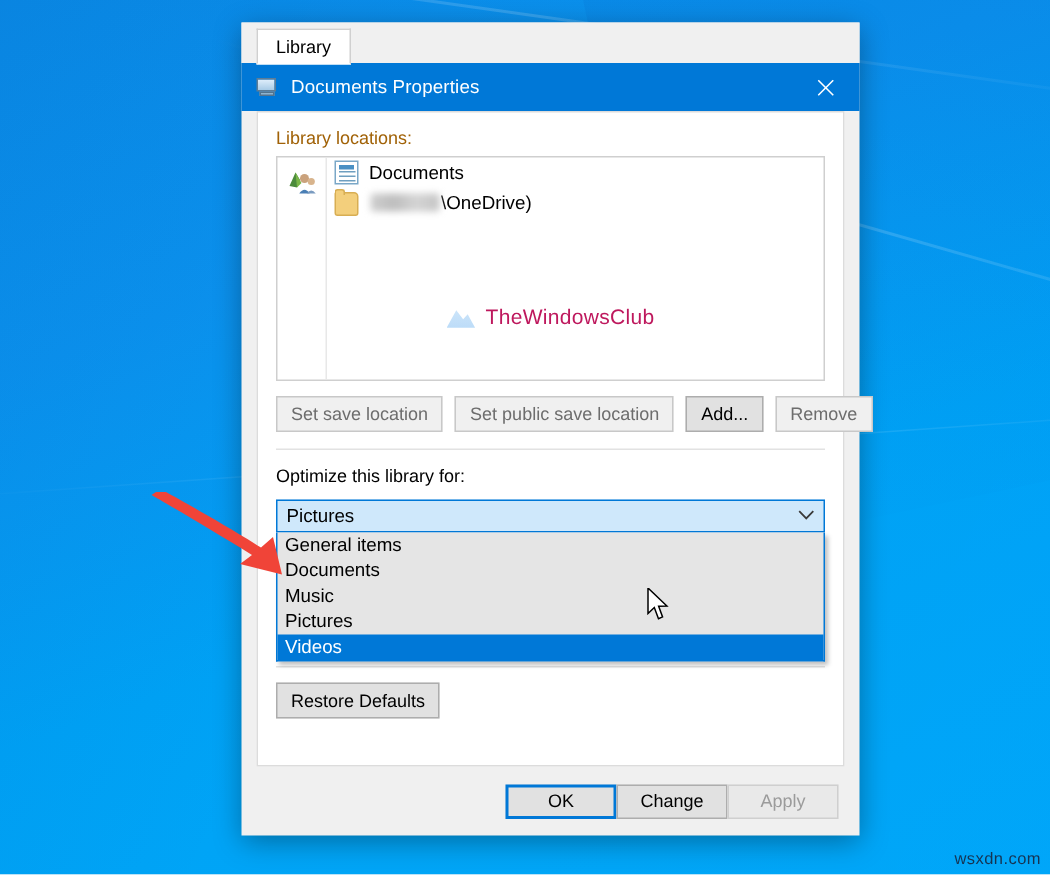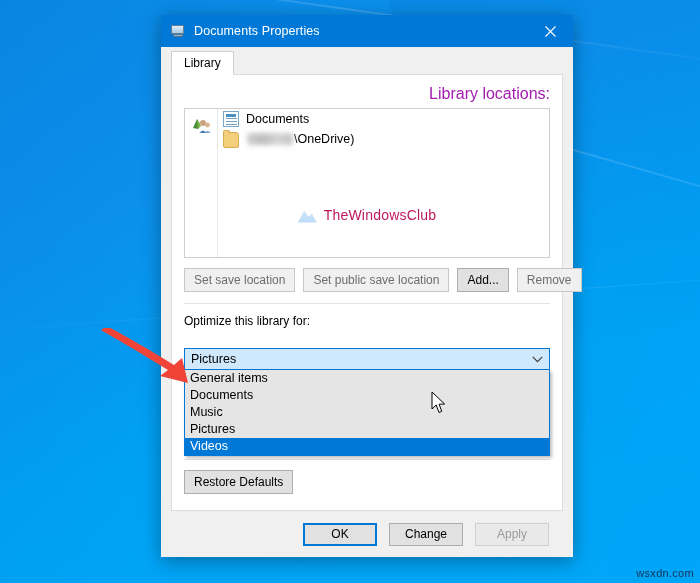--- a/index.html
+++ b/index.html
@@ -113,24 +113,23 @@
     margin: 0 10px 0 10px;
     background: #ffffff;
     border: 1px solid #dcdcdc;
     flex: 1;
     position: relative;
     padding: 10px 12px 0 12px;
     box-sizing: border-box;
   }
 
   .field-label {
-    font-size: 16px;
-    color: #a21caf;
+    font-size: 12px;
+    color: #a16207;
     margin-bottom: 5px;
-    text-align: right;
   }
 
   
   #loc-list {
     height: 150px;
     border: 1px solid #cfcfcf;
     background: #fff;
     position: relative;
     box-sizing: border-box;
     overflow: hidden;
@@ -234,21 +233,21 @@
     background: #e1e1e1;
     color: #000;
   }
 
   hr.sep {
     border: none;
     border-top: 1px solid #e2e2e2;
     margin: 11px 0 10px 0;
   }
 
-  .sub-label { font-size: 12px; color: #000; margin-bottom: 20px; }
+  .sub-label { font-size: 12px; color: #000; margin-bottom: 9px; }
 
   
   #combo-wrap { position: relative; }
   #combo {
     height: 22px;
     border: 1px solid #0078d7;
     background: #cfe8fb;
     display: flex;
     align-items: center;
     padding: 0 6px;
@@ -316,22 +315,22 @@
     margin-top: 10px;
   }
 
   
   #footer {
     flex: none;
     height: 46px;
     display: flex;
     align-items: center;
     justify-content: flex-end;
-    gap: 12px;
-    padding-right: 24px;
+    gap: 0;
+    padding-right: 14px;
     box-sizing: border-box;
   }
   .fbtn {
     width: 74px;
     height: 23px;
     font-size: 12px;
     border: 1px solid #adadad;
     background: #e1e1e1;
     color: #000;
     cursor: default;
@@ -389,36 +388,36 @@
 
 <div id="desktop">
   <div class="shade-a"></div>
   <div class="shade-b"></div>
   <div class="ray ray1"></div>
   <div class="ray ray2"></div>
   <div class="ray ray3"></div>
 
   <div id="dialog">
 
+    <div id="tabstrip">
+      <div class="tab">Library</div>
+    </div>
+
     <div id="titlebar">
       <div class="tb-icon">
         <div class="scr"></div>
         <div class="base"></div>
       </div>
       <div id="title-text">Documents Properties</div>
       <div id="close-btn">
         <svg width="11" height="11" viewBox="0 0 11 11" aria-hidden="true">
           <line x1="0.5" y1="0.5" x2="10.5" y2="10.5" stroke="#ffffff" stroke-width="1.1"></line>
           <line x1="10.5" y1="0.5" x2="0.5" y2="10.5" stroke="#ffffff" stroke-width="1.1"></line>
         </svg>
       </div>
-    </div>
-
-    <div id="tabstrip">
-      <div class="tab">Library</div>
     </div>
 
     <div id="tabpage">
 
       <div class="field-label">Library locations:</div>
 
       <div id="loc-list">
         <div class="gutter"></div>
         <div class="loc-icon-lib">
           <svg width="20" height="18" viewBox="0 0 20 18" aria-hidden="true">

